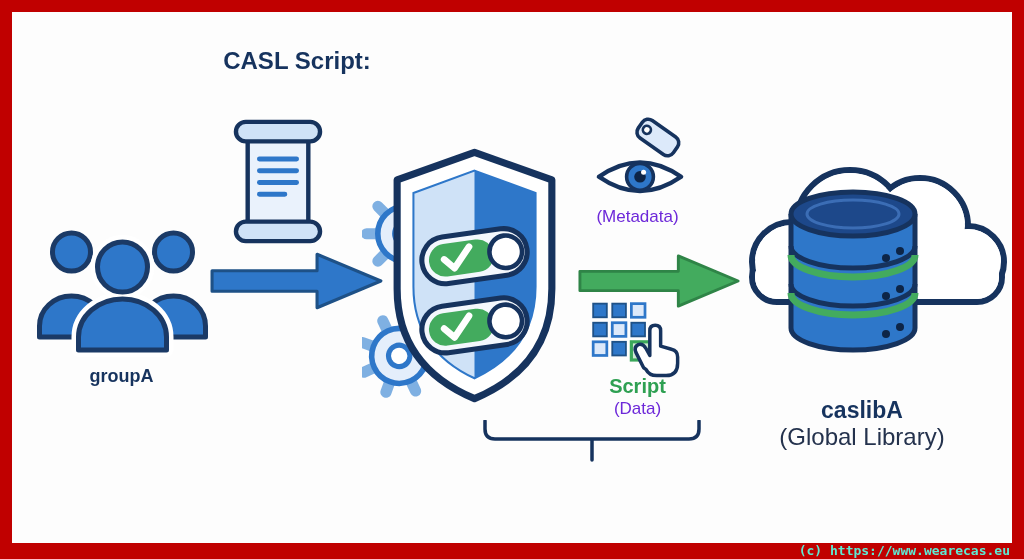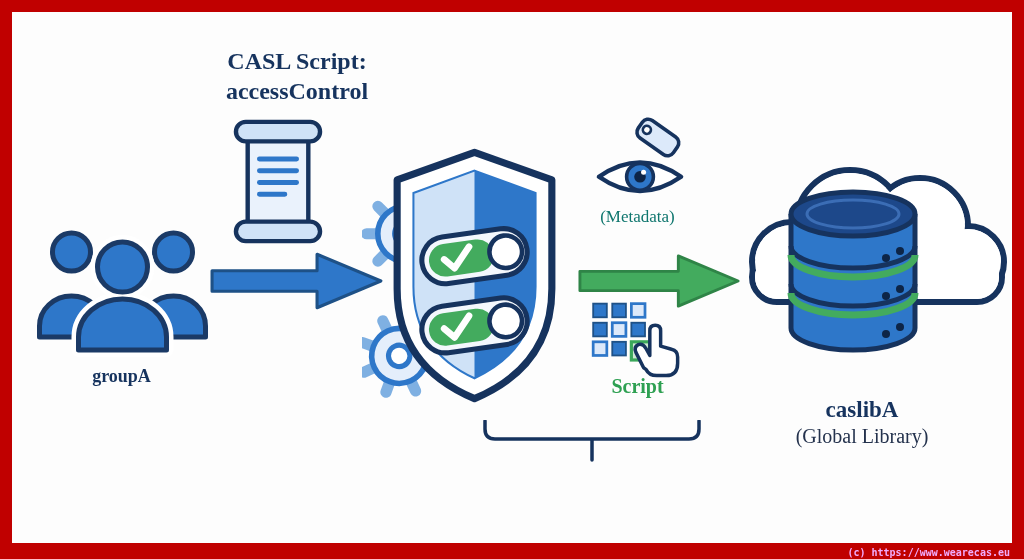--- a/index.html
+++ b/index.html
@@ -1,53 +1,52 @@
 <!DOCTYPE html>
 <html><head>
 <meta charset="utf-8">
 <style>
   html,body{margin:0;padding:0;}
   body{font-family:"Liberation Sans",sans-serif;}
   #frame{position:relative;width:1024px;height:559px;background:#c00000;overflow:hidden;}
   #canvas{position:absolute;left:12px;top:12px;right:12px;bottom:16px;background:#fdfdfd;}
-  .abs{position:absolute;font-family:Liberation Serif, serif;}
+  .abs{position:absolute;}
   .ctr{text-align:center;}
 
   #title{left:160px;top:34px;width:250px;font-size:24px;font-weight:bold;color:#16335e;line-height:30px;}
   #scroll{left:212px;top:104px;width:108px;height:132px;}
   #people{left:12px;top:198px;width:195px;height:150px;}
   #group-label{left:12px;top:354px;width:195px;font-size:18px;font-weight:bold;color:#16335e;}
   #arrow-blue{left:198px;top:238px;width:175px;height:62px;}
   #shield{left:350px;top:122px;width:225px;height:285px;}
   #eye{left:578px;top:104px;width:100px;height:93px;}
   #readinfo{left:538px;top:194px;width:175px;}
   #arrow-green{left:566px;top:238px;width:164px;height:62px;}
   #grid{left:573px;top:288px;width:100px;height:80px;}
   #select-block{left:538px;top:362px;width:175px;}
   #cloud{left:706px;top:118px;width:292px;height:235px;}
   #caslib{left:728px;top:384px;width:244px;}
   #bracket{left:470px;top:408px;width:220px;height:42px;}
   #result{left:440px;top:452px;width:280px;font-size:21px;color:#343c47;line-height:27px;}
   .green-main{font-size:20px;font-weight:bold;color:#2ea052;line-height:24px;}
-  .green-sub{font-size:17px;color:#0f766e;line-height:21px;}
+  .green-sub{font-size:17px;color:#6d28d9;line-height:21px;}
   .lib-name{font-size:23px;font-weight:bold;color:#16335e;line-height:28px;text-align:center;}
-  .lib-sub{font-size:20px;color:#24324d;line-height:25px;text-align:center;}
+  .lib-sub{font-size:24px;color:#24324d;line-height:25px;text-align:center;}
   #credit{position:absolute;right:14px;bottom:1px;font-family:"DejaVu Sans Mono",monospace;
-          font-size:10px;font-weight:bold;color:#f0abfc;letter-spacing:0px;}
+          font-size:13px;font-weight:bold;color:#5eead4;letter-spacing:0px;}
   svg{display:block;width:100%;height:100%;}
 </style>
 </head>
 <body>
 
 <div id="frame">
   <div id="canvas">
 
     <div id="title" class="abs ctr">
       <div>CASL Script:</div>
-      <div>accessControl</div>
     </div>
 
     <div id="scroll" class="abs">
       <svg viewBox="0 0 110 135">
         <g stroke="#16335e" stroke-width="4.5" stroke-linejoin="round">
           <rect x="24" y="14" width="62" height="106" fill="#eaf2fc"></rect>
           <rect x="12" y="6" width="86" height="20" rx="10" fill="#cfe2f7"></rect>
           <rect x="12" y="108" width="86" height="20" rx="10" fill="#cfe2f7"></rect>
         </g>
         <path d="M36,44 H74 M36,56 H74 M36,68 H74 M36,80 H62" stroke="#2e77c9" stroke-width="5" fill="none" stroke-linecap="round"></path>
@@ -155,20 +154,21 @@
           <rect x="46" y="46" width="20" height="20" fill="#cde9d4" stroke="#3aa75a" stroke-width="3.5"></rect>
         </g>
         <g transform="translate(34,10) scale(0.85)">
           <path d="M30,76 L20,56 q-3,-7 3,-10 q6,-2 10,5 l5,9 V28 q0,-7 7,-7 q7,0 7,7 v20 l14,4 q8,2 8,10 v8 q0,16 -15,16 H47 q-10,0 -14,-8 z" fill="#ffffff" stroke="#16335e" stroke-width="4.5" stroke-linejoin="round"></path>
         </g>
       </svg>
     </div>
 
     <div id="select-block" class="abs ctr">
       <div class="green-main">Script</div>
+      <div class="green-sub">(Data)</div>
     </div>
 
     <div id="cloud" class="abs">
       <svg viewBox="0 0 292 235">
 
         <g fill="#ffffff" stroke="#16335e" stroke-width="6">
           <circle cx="74" cy="132" r="40"></circle>
           <circle cx="132" cy="94" r="54"></circle>
           <circle cx="202" cy="96" r="48"></circle>
           <circle cx="250" cy="132" r="36"></circle>

